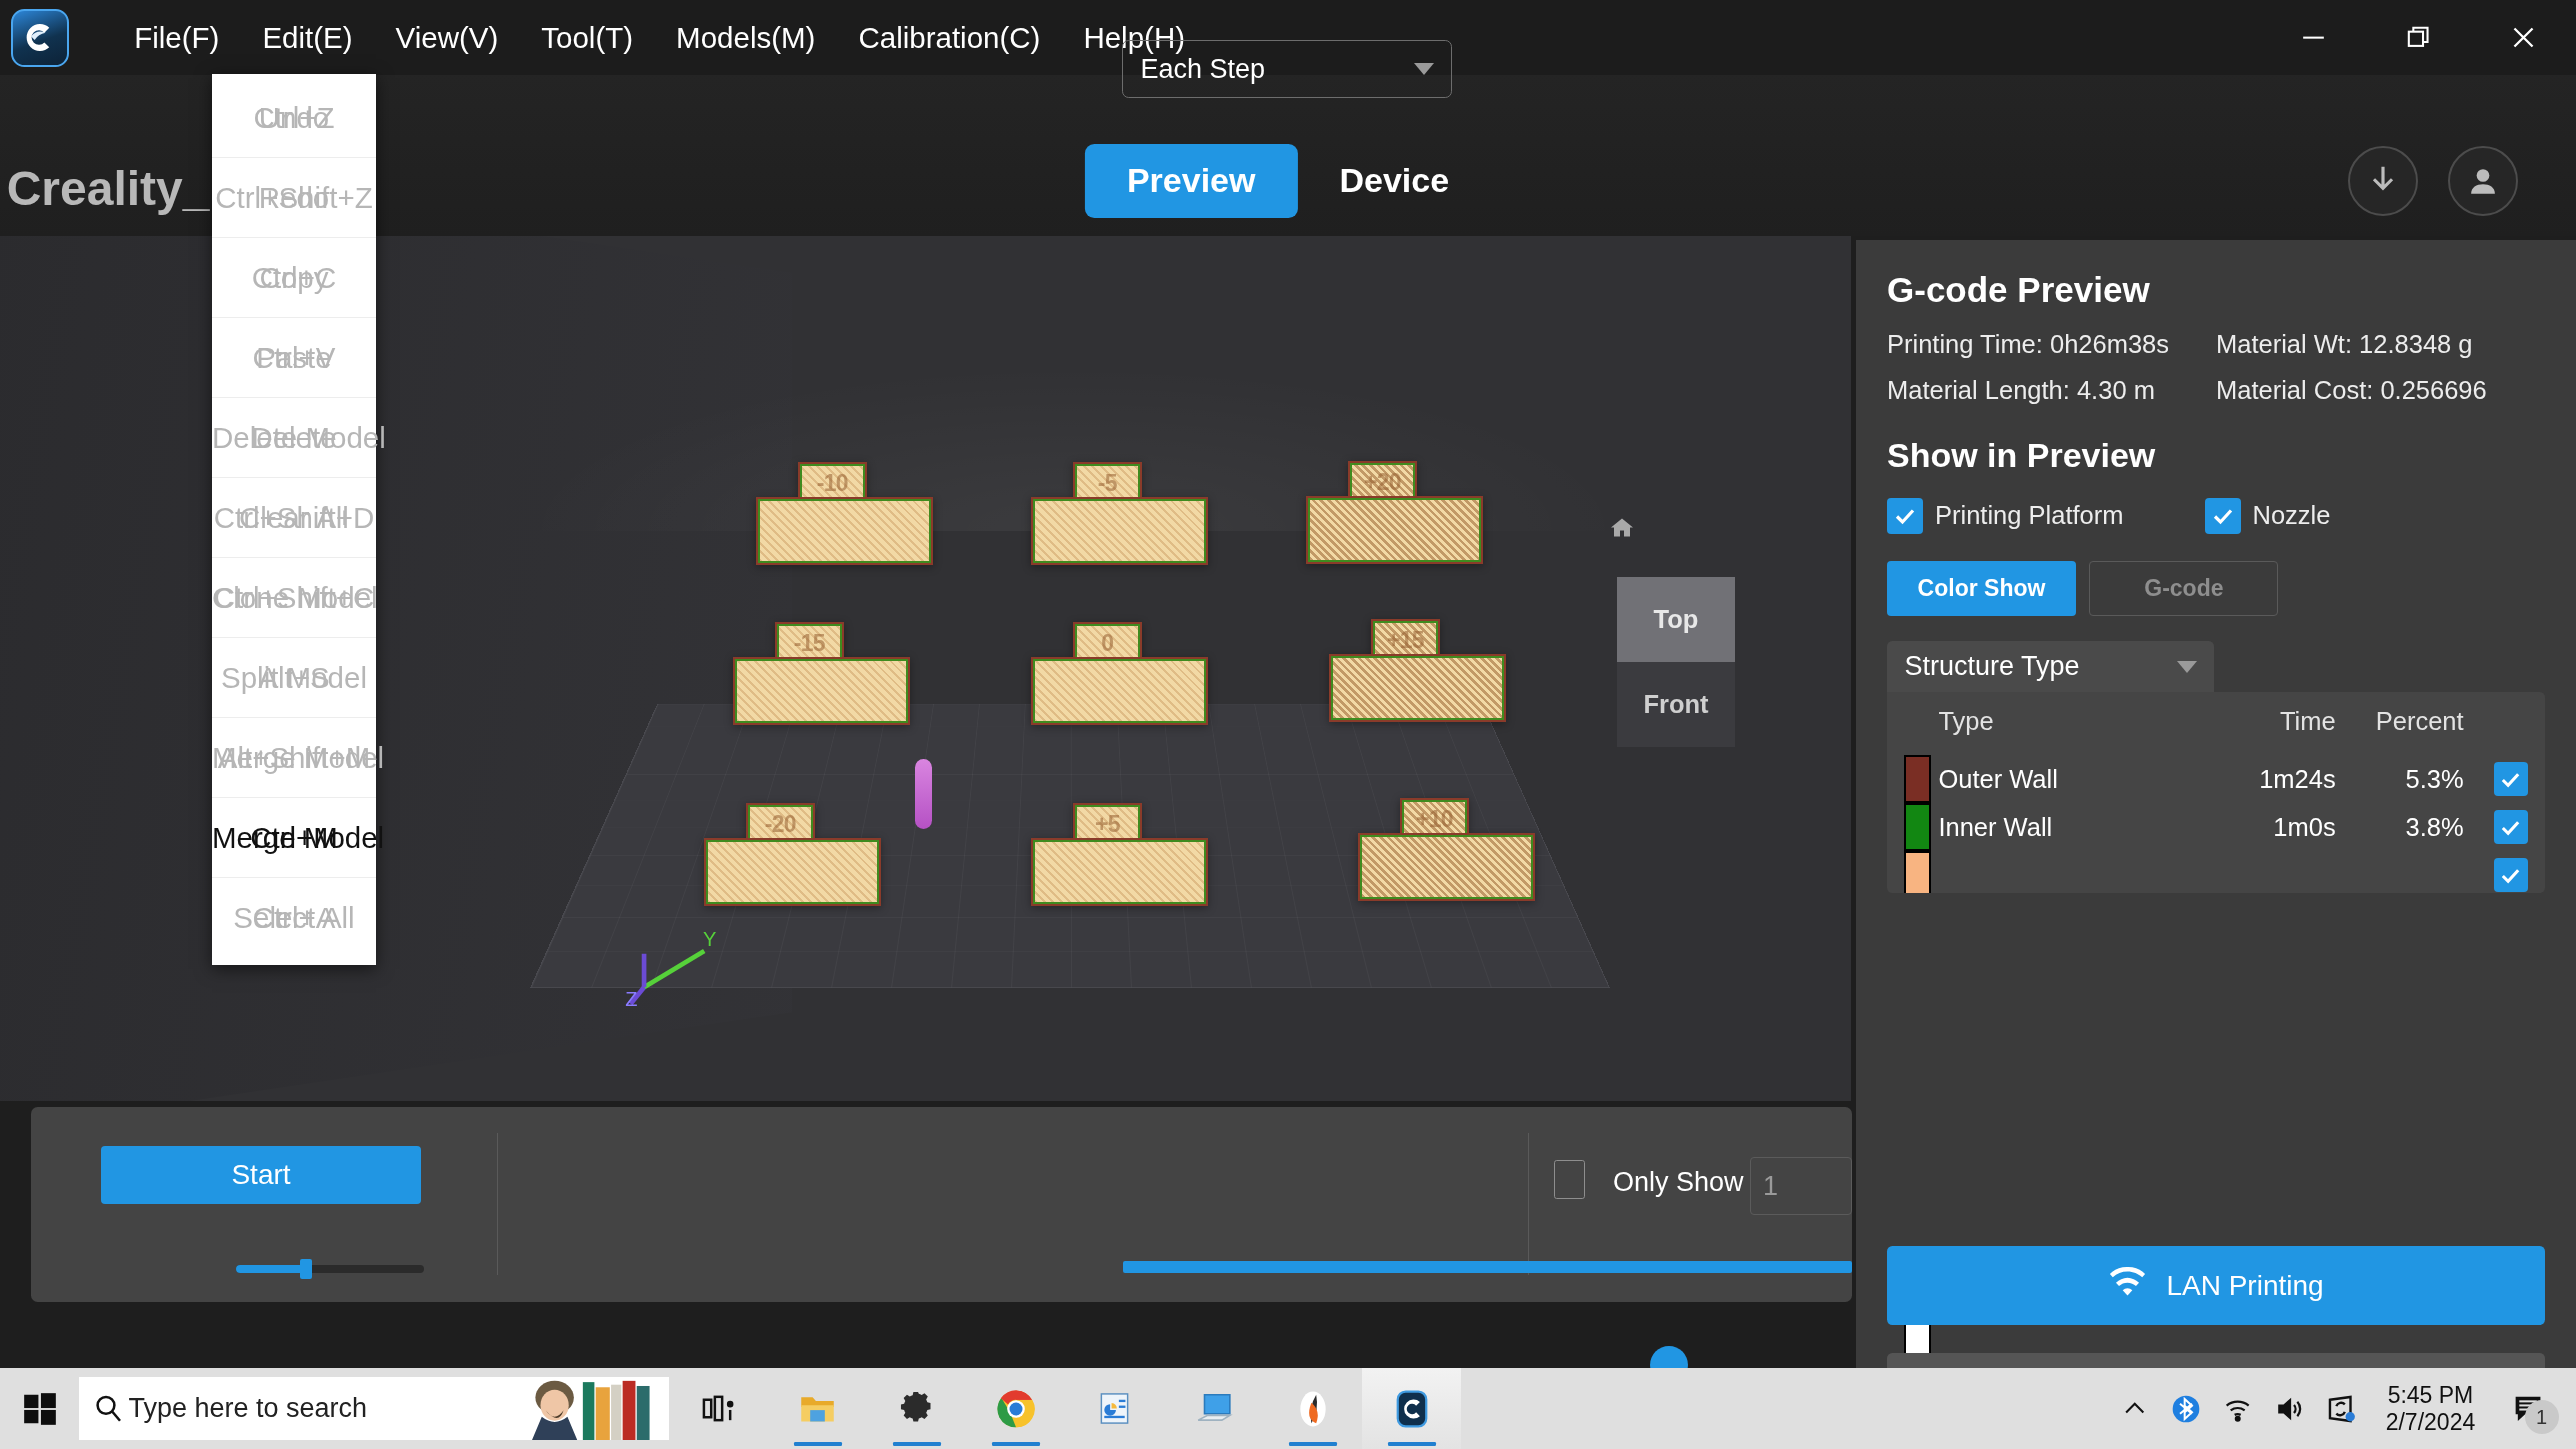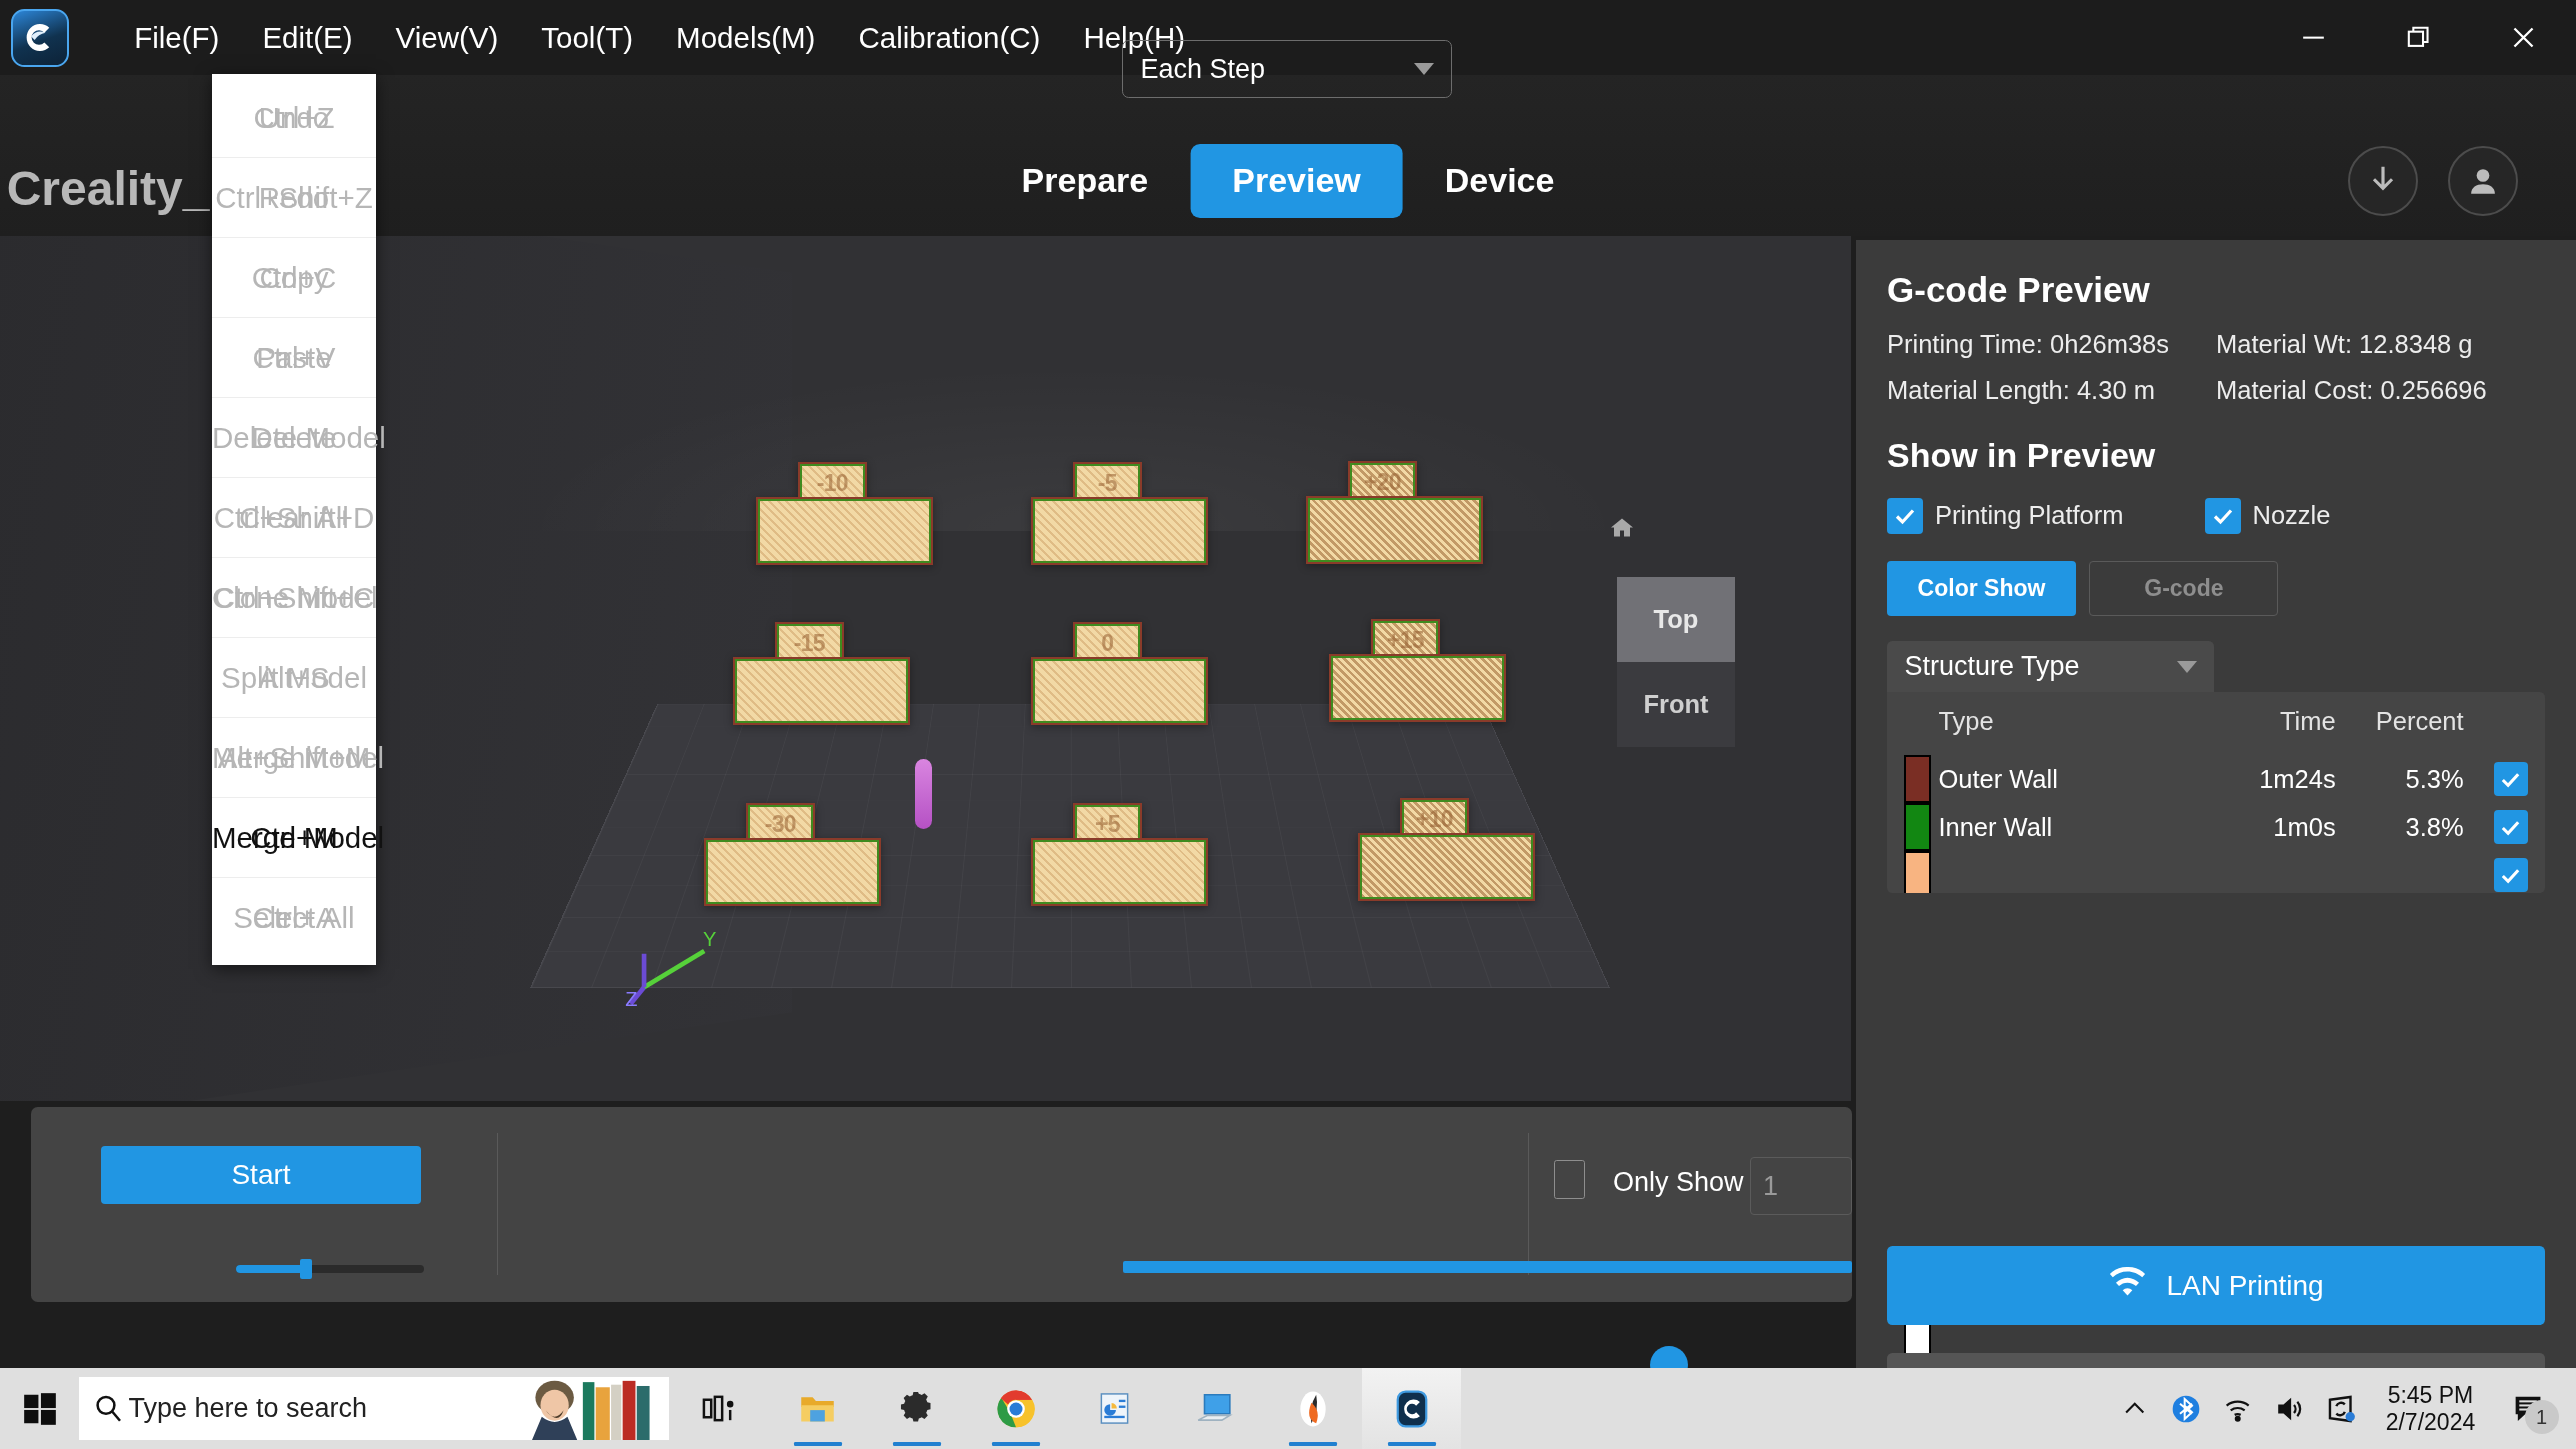--- a/index.html
+++ b/index.html
@@ -326,21 +326,20 @@
         <svg viewBox="0 0 24 24" stroke="#ffffff" stroke-width="1.8">
             <path d="M5 5 L19 19 M19 5 L5 19"></path>
           </svg>
       </div>
     </div>
   </div>
 
   <div class="subheader">
     <div class="doc-title">Creality_</div>
     <div class="tabs">
-      <div class="tab">Prepare</div>
       <div class="tab active">Preview</div>
       <div class="tab">Device</div>
     </div>
     <div class="round-btn" id="btn-download">
       <svg viewBox="0 0 24 24" fill="#bcbcbc">
           <path d="M11 3h2v11.2l4-4 1.4 1.4L12 18 5.6 11.6 7 10.2l4 4z"></path>
         </svg>
     </div>
     <div class="round-btn" id="btn-account">
       <svg viewBox="0 0 24 24" fill="#bcbcbc">
@@ -454,21 +453,21 @@
       </div>
       <div class="model dense" style="left:1331px; top:385px;">
         <div class="tab-top"></div>
           <div class="body"></div>
         <div class="num">+15</div>
       </div>
 
       <div class="model" style="left:706px; top:569px;">
         <div class="tab-top"></div>
           <div class="body"></div>
-        <div class="num">-30</div>
+        <div class="num">-20</div>
       </div>
       <div class="model" style="left:1033px; top:569px;">
         <div class="tab-top"></div>
           <div class="body"></div>
         <div class="num">+5</div>
       </div>
       <div class="model dense" style="left:1360px; top:564px;">
         <div class="tab-top"></div>
           <div class="body"></div>
         <div class="num">+10</div>

